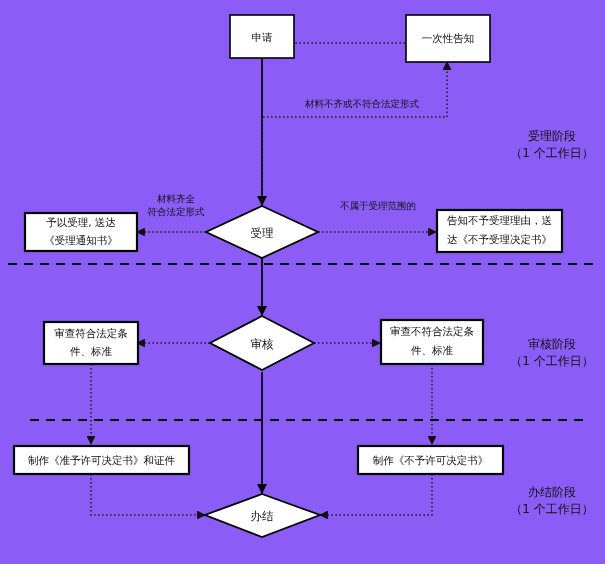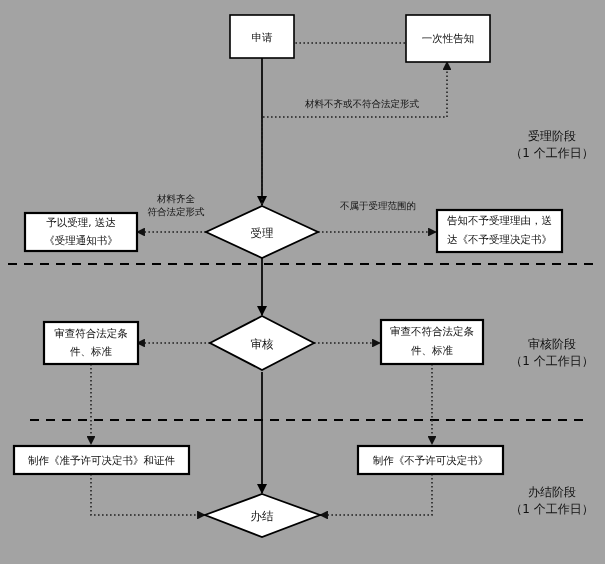--- a/index.html
+++ b/index.html
@@ -7,21 +7,21 @@
     padding: 0;
     background: #ffffff;
   }
   body {
     font-family: "DejaVu Sans", "Liberation Sans", sans-serif;
   }
   #canvas {
     position: relative;
     width: 605px;
     height: 564px;
-    background: #a3a3a3;
+    background: #8b5cf6;
     overflow: hidden;
   }
   svg#flow {
     position: absolute;
     left: 0;
     top: 0;
     width: 605px;
     height: 564px;
   }
   .node-text {

